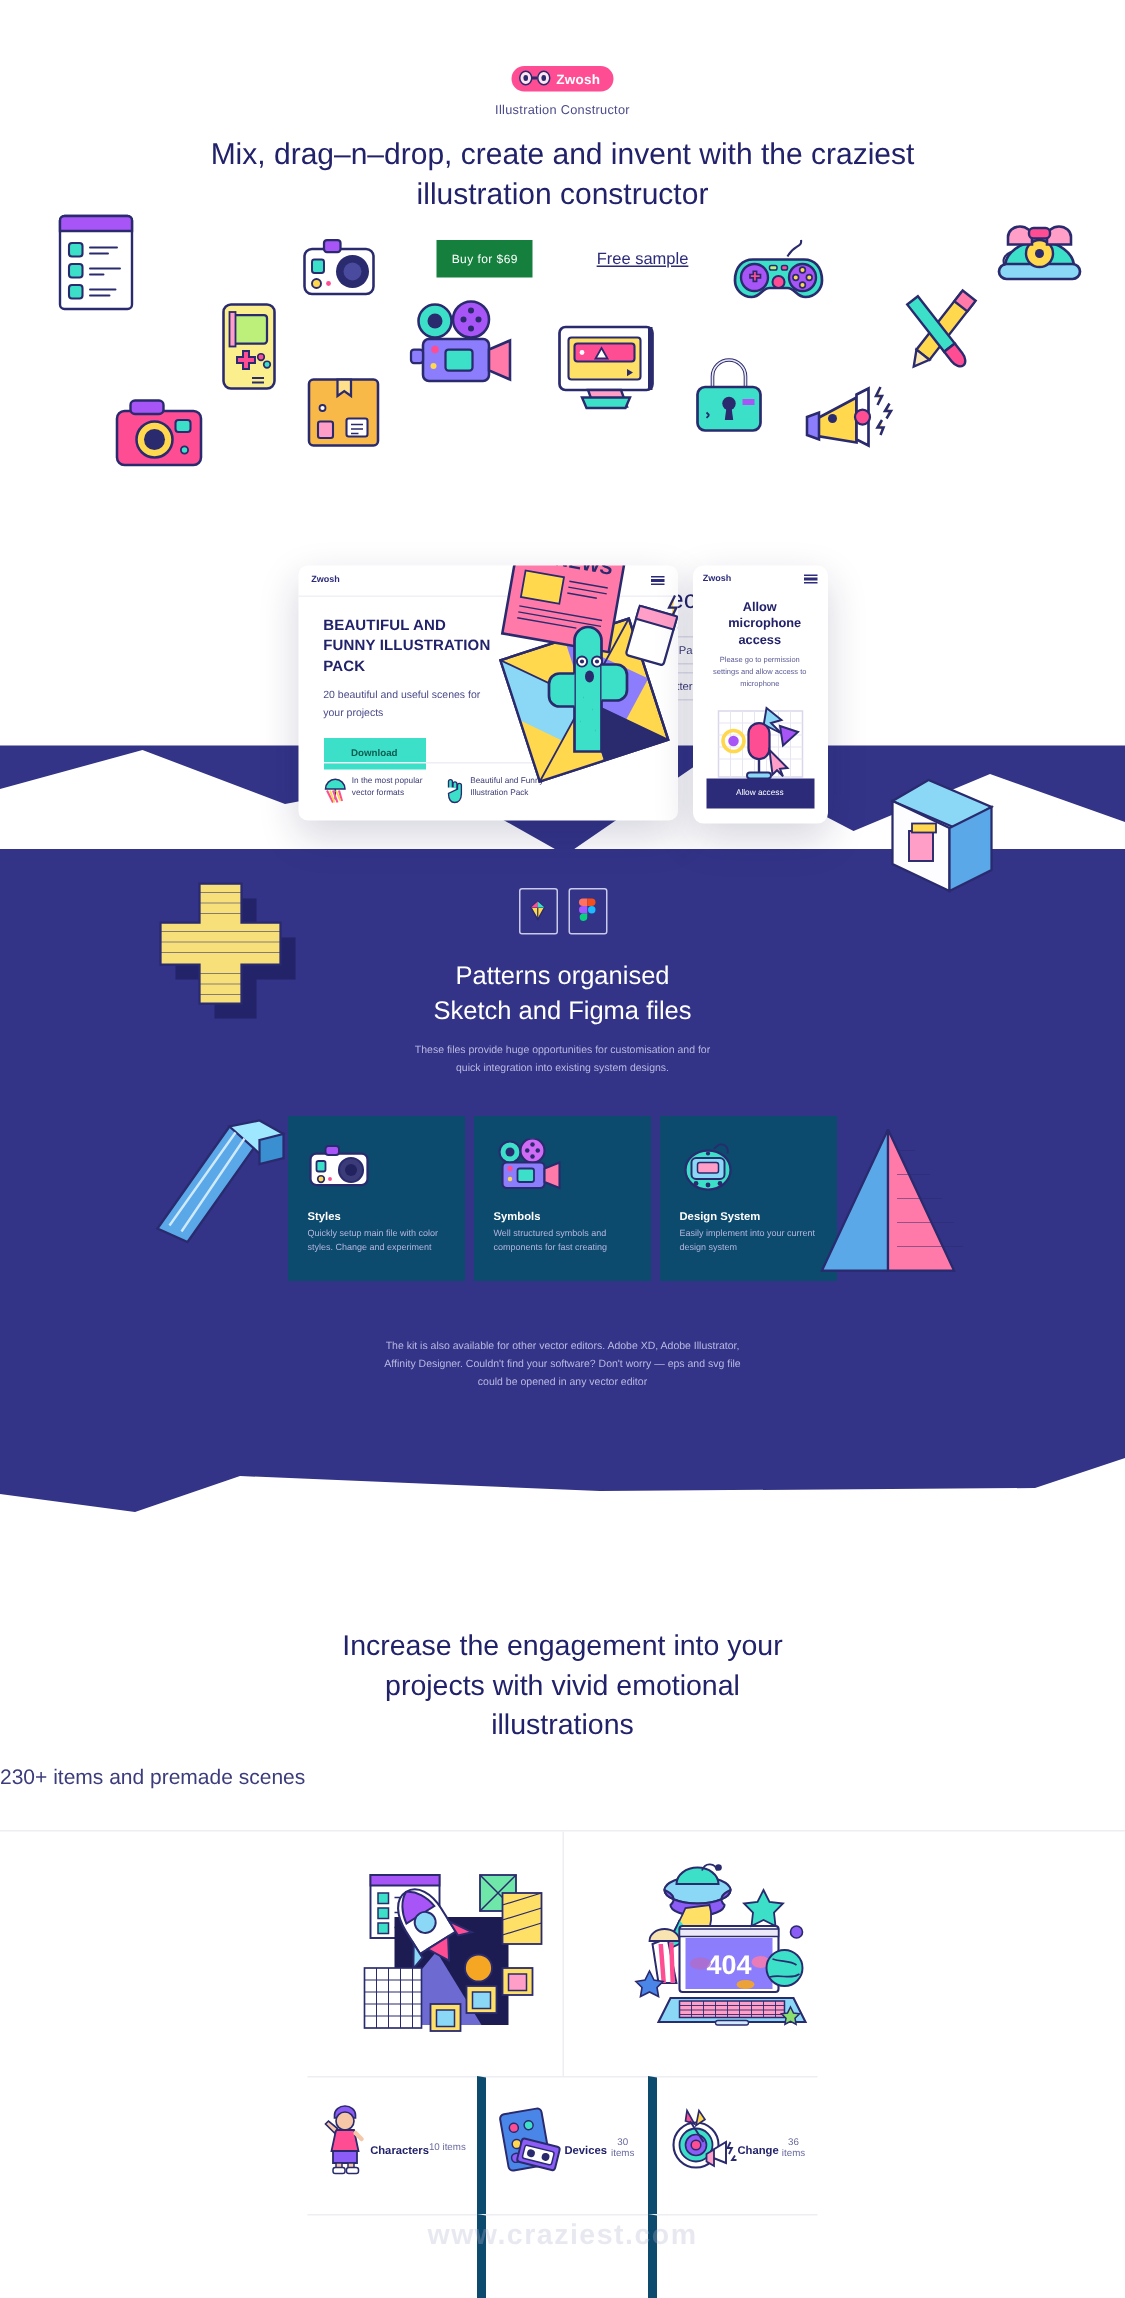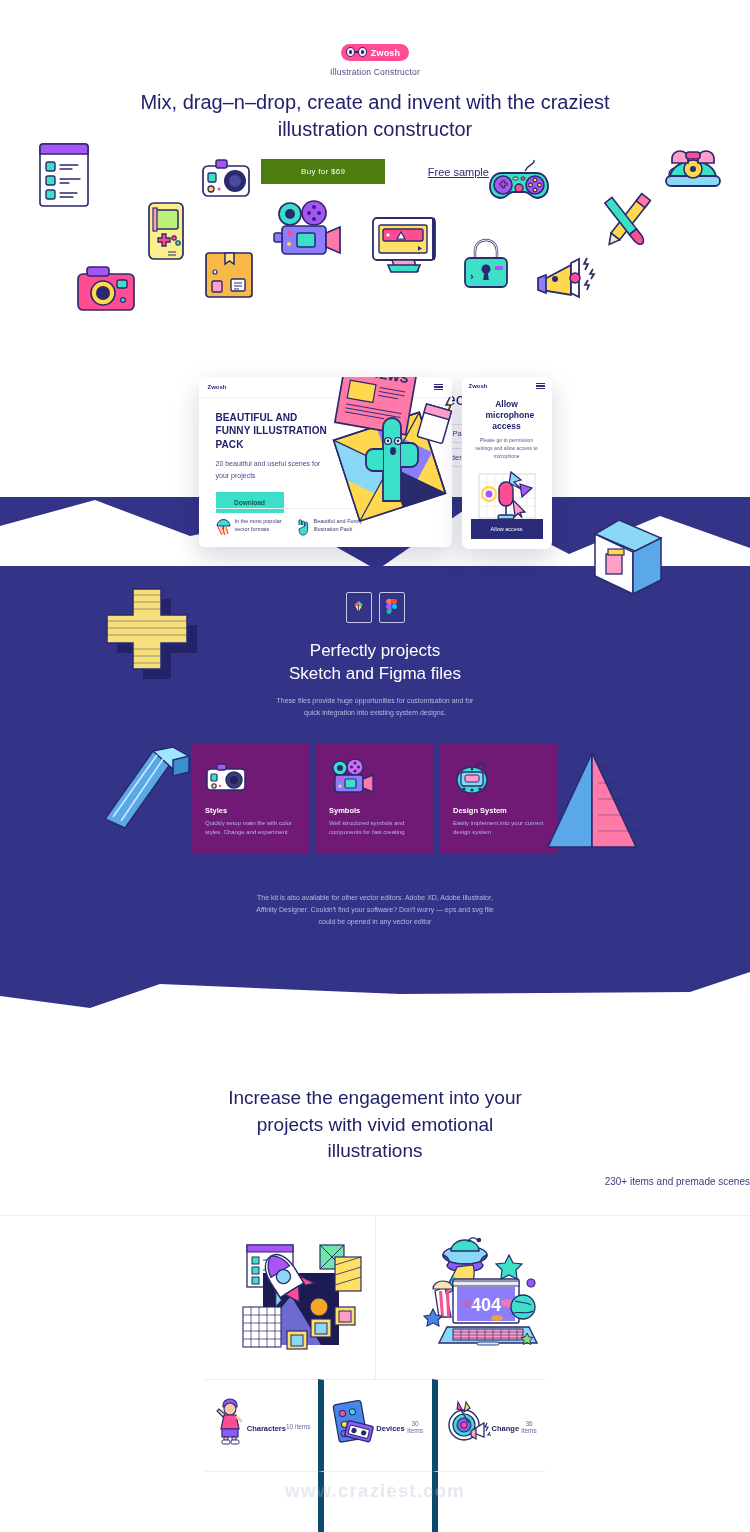--- a/index.html
+++ b/index.html
@@ -38,22 +38,22 @@
   .tagline {
     text-align: center; font-size: 8.5px; color: #4a4a8a;
     margin-top: 5px; letter-spacing: .2px;
   }
   .hero-title {
     margin: 12px auto 0; width: 470px; text-align: center;
     font-size: 20px; line-height: 1.35; font-weight: normal; color: #22226b;
   }
   .hero-cta { margin-top: 16px; text-align: center; }
   .btn-primary {
-    display: inline-block; background: #4d7c0f; color: #fff;
-    font-size: 8px; padding: 8px 40px; border: none; cursor: pointer;
+    display: inline-block; background: #15803d; color: #fff;
+    font-size: 8px; padding: 8px 10px; border: none; cursor: pointer;
     letter-spacing: .3px; vertical-align: middle;
   }
   .link-plain {
     display: inline-block; margin-left: 38px; font-size: 11px; color: #2b2b7a;
     text-decoration: underline; cursor: pointer; vertical-align: middle;
   }
 
   
   .float { position: absolute; }
 
@@ -128,39 +128,39 @@
     width: 26px; height: 31px; border: 1.3px solid #c9c9ea; border-radius: 2px;
     position: relative; display: flex; align-items: center; justify-content: center;
   }
   .sec-title { text-align: center; font-size: 17px; line-height: 1.35; font-weight: normal; }
   .sec-sub {
     text-align: center; font-size: 7px; line-height: 1.7; color: #b9b9e2;
     width: 215px; margin: 9px auto 0;
   }
   .cards { display: flex; justify-content: center; gap: 6px; margin-top: 25px; }
   .card {
-    width: 118px; background: #701a75; padding: 14px 13px 16px; min-height: 108px;
+    width: 118px; background: #0c4a6e; padding: 14px 13px 16px; min-height: 108px;
   }
   .card-ic { height: 38px; display: flex; align-items: center; }
   .card h4 { font-size: 7.5px; margin-top: 10px; font-weight: bold; }
   .card p { font-size: 6px; line-height: 1.65; color: #b6b6de; margin-top: 4px; }
 
   .sec2 { margin-top: 38px; }
   .sec2 .sec-sub { width: 250px; }
 
   
   .deco { position: absolute; }
 
   
   .bottom { padding-top: 62px; }
   .b-title {
     text-align: center; font-size: 19px; line-height: 1.4; font-weight: normal;
     width: 300px; margin: 0 auto; color: #22226b;
   }
-  .b-sub { text-align: right; font-size: 10px; color: #3c3c7d; margin-top: 11px; }
+  .b-sub { text-align: left; font-size: 14px; color: #3c3c7d; margin-top: 11px; }
   .grid-big {
     display: flex; justify-content: center; margin-top: 28px;
     border-top: 1px solid #ededf4;
   }
   .gb-cell { width: 170px; height: 163px; display: flex; align-items: center; justify-content: flex-end; }
   .gb-cell + .gb-cell { border-left: 1px solid #ededf4; }
   .grid-small { display: flex; flex-wrap: wrap; width: 340px; margin: 0 auto; }
   .gs-cell {
     width: 113.3px; height: 92px; border-top: 1px solid #ededf4;
     display: flex; flex-direction: row; align-items: center; justify-content: center;
@@ -526,21 +526,21 @@
             <path d="M3.5 1h3v5h-3a2.5 2.5 0 0 1 0-5z" fill="#ff7262"></path>
             <path d="M6.5 1h3a2.5 2.5 0 0 1 0 5h-3z" fill="#f24e1e"></path>
             <path d="M3.5 6h3v5h-3a2.5 2.5 0 0 1 0-5z" fill="#a259ff"></path>
             <circle cx="9.5" cy="8.5" r="2.5" fill="#1abcfe"></circle>
             <path d="M3.5 11h3v2.5a2.5 2.5 0 1 1-3-2.5z" fill="#0acf83"></path>
           </svg>
         </div>
       </div>
 
       <h2 class="sec-title">
-        <span>Perfectly projects</span><br>
+        <span>Patterns organised</span><br>
         <span>Sketch and Figma files</span>
       </h2>
       <p class="sec-sub">These files provide huge opportunities for customisation and for quick integration into existing system designs.</p>
 
       <div class="cards">
         <div class="card">
           <div class="card-ic">
             <svg width="42" height="30" viewBox="0 0 42 30">
               <rect x="2" y="7" width="38" height="21" rx="4" fill="#fff" stroke="#2a2a6e" stroke-width="1.5"></rect>
               <rect x="12" y="2" width="9" height="6" rx="2" fill="#a855f7" stroke="#2a2a6e" stroke-width="1.3"></rect>

